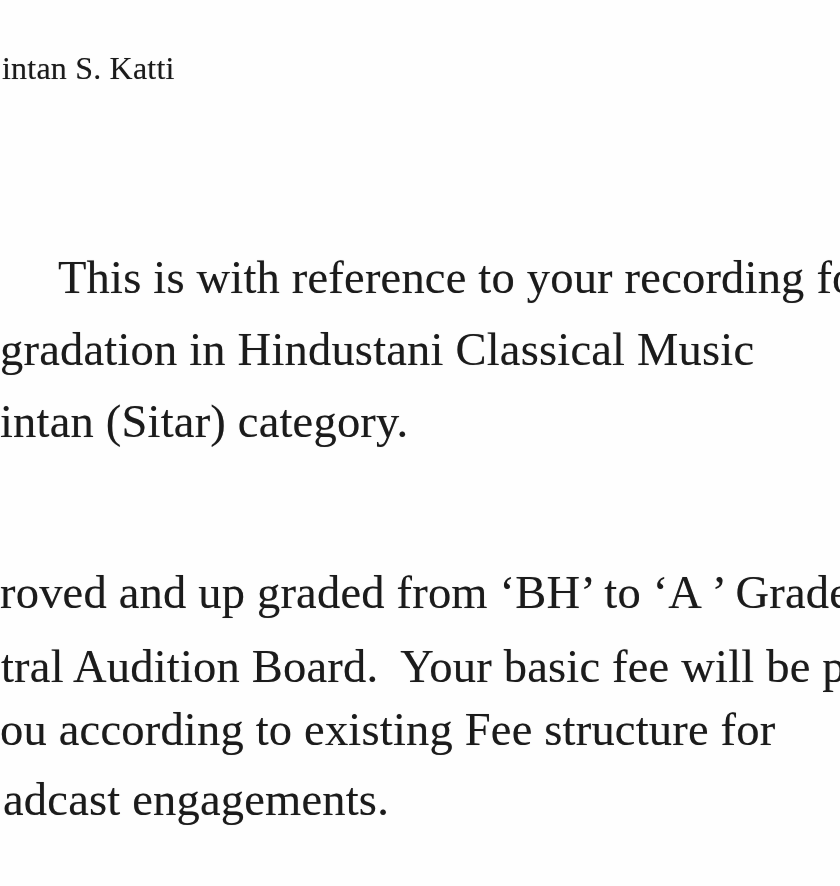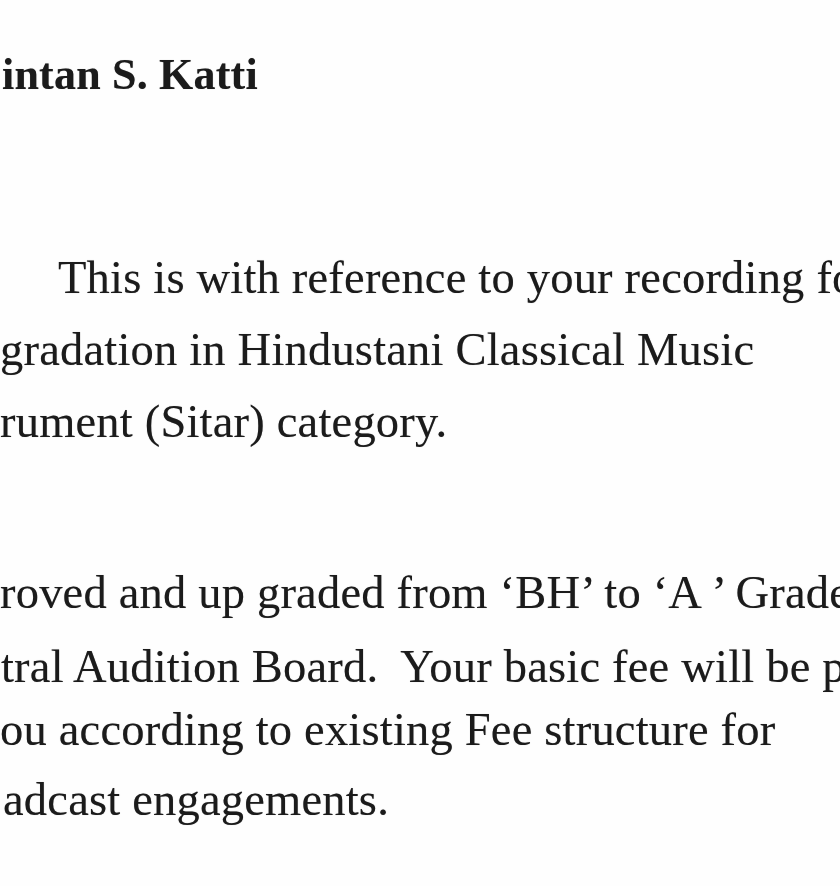--- a/index.html
+++ b/index.html
@@ -26,21 +26,21 @@
     position: absolute;
     font-family: "Liberation Serif", "DejaVu Serif", serif;
     font-size: 46.5px;
     line-height: 1.15;
     color: #1b1b1b;
     white-space: pre;
     letter-spacing: 0.2px;
     text-shadow: 0 0 0.7px rgba(25,25,25,0.45);
   }
   
-  .recipient    { top: 50px;  left: 2px;  font-size: 44px; font-weight: bold; }
+  .recipient    { top: 50px;  left: 2px;  font-size: 32px; }
 
   
   .p1-l1 { top: 251px; left: 58px; }
   .p1-l2 { top: 323px; left: 0px;  }
   .p1-l3 { top: 395px; left: 0px;  }
 
   
   .p2-l1 { top: 496px; left: 64px; }
   .p2-l2 { top: 566px; left: 0px;  }
   .p2-l3 { top: 640px; left: 1px;  }
@@ -49,20 +49,20 @@
 </style>
 </head>
 <body>
 
 <div class="letter-page">
 
   <div class="line recipient">intan S. Katti</div>
 
   <div class="line p1-l1">This is with reference to your recording fo</div>
   <div class="line p1-l2">gradation in Hindustani Classical Music</div>
-  <div class="line p1-l3">rument (Sitar) category.</div>
+  <div class="line p1-l3">intan (Sitar) category.</div>
 
   <div class="line p2-l2">roved and up graded from ‘BH’ to ‘A ’ Grade</div>
   <div class="line p2-l3">tral Audition Board.  Your basic fee will be p</div>
   <div class="line p2-l5">adcast engagements.</div>
   <div class="line p2-l4">ou according to existing Fee structure for</div>
 
 </div>
 
 </body></html>

